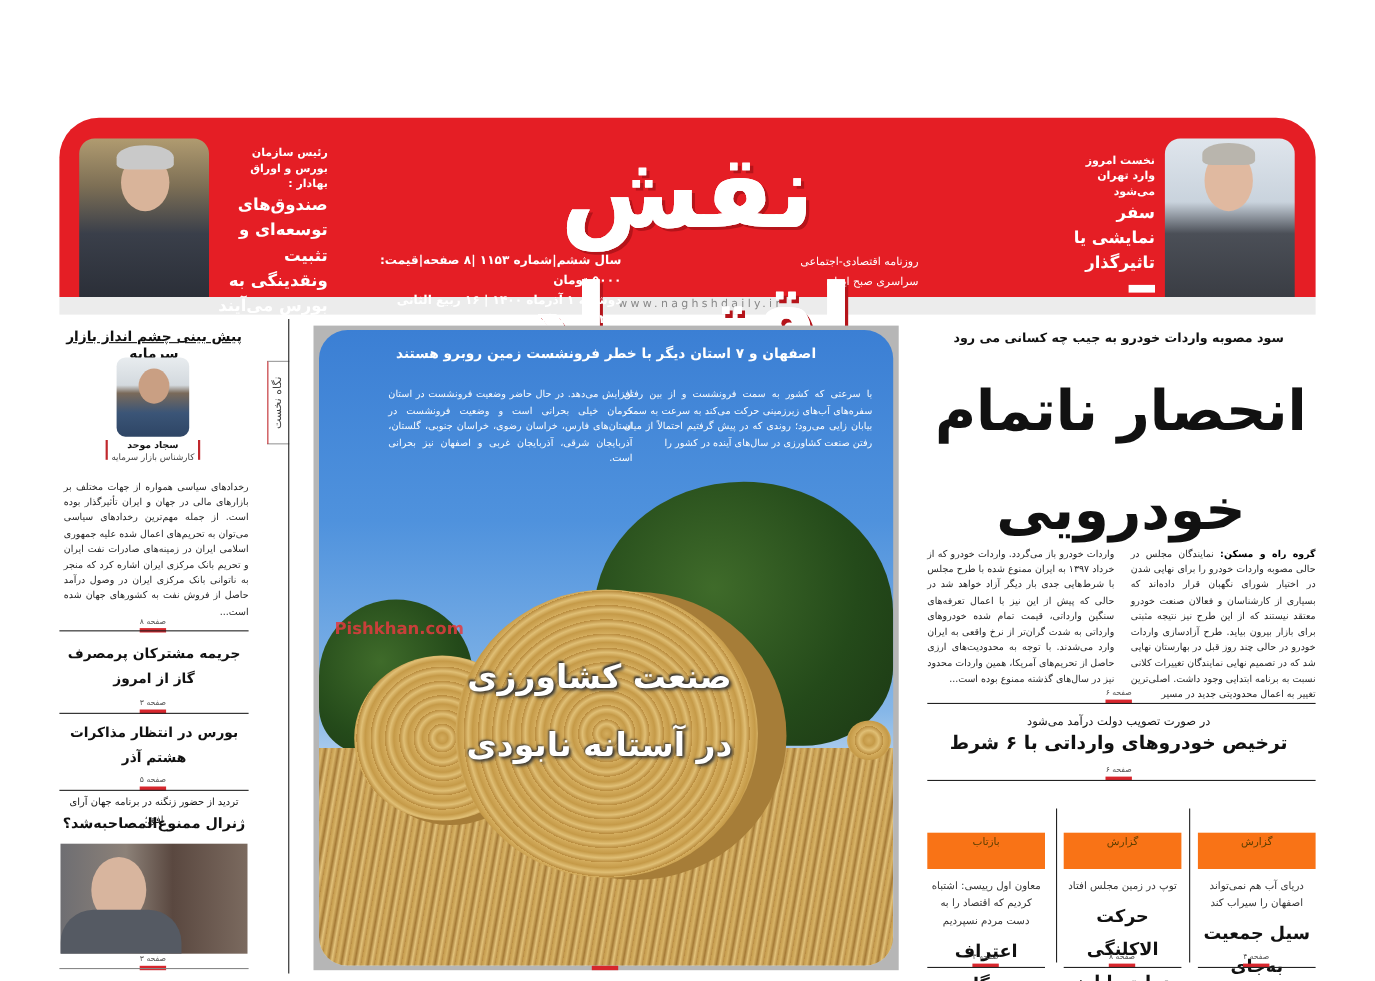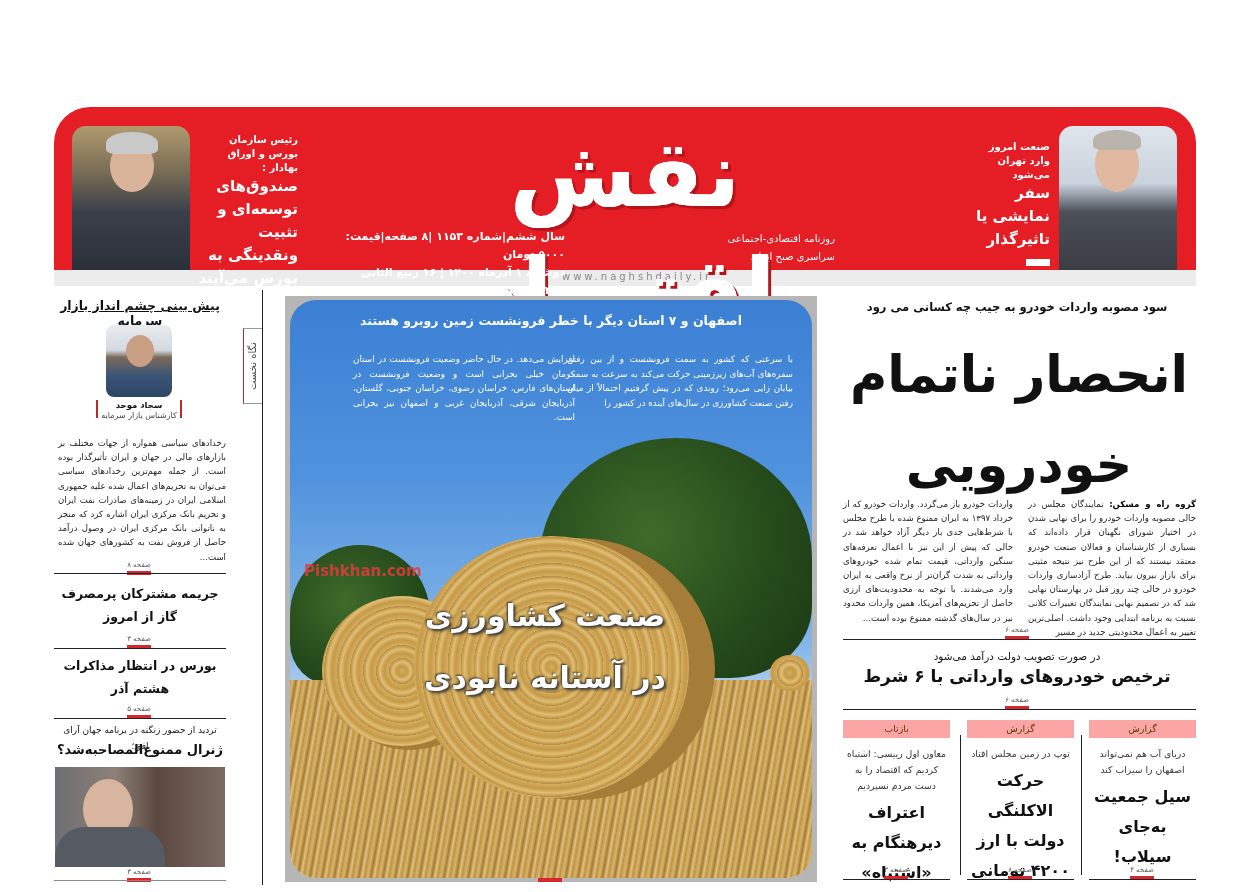--- a/index.html
+++ b/index.html
@@ -102,21 +102,21 @@
     font-size: 51px; line-height: 90px; font-weight: bold; letter-spacing: -2px; margin-top: 12px; }
   .lead-col { position: absolute; top: 497px; font-size: 8.6px; line-height: 14.2px; text-align: justify; color: #222; }
   .lead-col.r { left: 1028px; width: 168px; }
   .lead-col.l { left: 843px; width: 170px; }
   .lead-col b { font-weight: bold; color: #000; }
 
   .sec-kicker { position: absolute; left: 838px; top: 650px; width: 358px; text-align: center; font-size: 10.5px; }
   .sec-head { position: absolute; left: 838px; top: 666px; width: 358px; text-align: center; font-size: 17px; font-weight: bold; }
 
   .box { position: absolute; top: 720px; width: 107px; text-align: center; }
-  .box .label { background: #fca5a5; height: 18px; font-size: 9.5px; line-height: 18px; color: #5a3d00; }
+  .box .label { background: #f97316; height: 33px; font-size: 9.5px; line-height: 18px; color: #5a3d00; margin-top: 37px; }
   .box .sub { font-size: 9.3px; line-height: 16px; color: #333; margin-top: 8px; }
   .box .head { font-size: 16px; line-height: 30px; font-weight: bold; color: #111; margin-top: 4px; }
 </style>
 </head>
 <body>
 
 <div class="masthead"></div>
 <div class="url-strip">
   <span>www.naghshdaily.ir</span>
 </div>
@@ -135,21 +135,21 @@
 <div class="mh-meta issue">
   <div>سال ششم|شماره ۱۱۵۳ |۸ صفحه|قیمت: ۵۰۰۰ تومان</div>
   <div>دوشنبه ۱ آذرماه ۱۴۰۰ | ۱۶ ربیع الثانی ۱۴۴۳| ۲۲ نوامبر ۲۰۲۱</div>
 </div>
 <div class="mh-meta tagline">
   <div>روزنامه اقتصادی-اجتماعی</div>
   <div>سراسری صبح ایران</div>
 </div>
 
 <div class="mh-story right">
-  <div class="kicker">صنعت امروز وارد تهران می‌شود</div>
+  <div class="kicker">نخست امروز وارد تهران می‌شود</div>
   <div class="head">سفر نمایشی یا تاثیرگذار</div>
   <div class="page-tag"></div>
 </div>
 <div class="mh-photo right">
   <div class="face" style="left:36px;top:10px;width:44px;height:56px;background:#e0b9a0;"></div>
   <div class="face" style="left:34px;top:4px;width:48px;height:20px;background:#b9b5ad;border-radius:50% 50% 20% 20%;"></div>
 </div>
 
 <div class="col-title">پیش بینی چشم انداز بازار سرمایه</div>
 <div class="author-photo">

